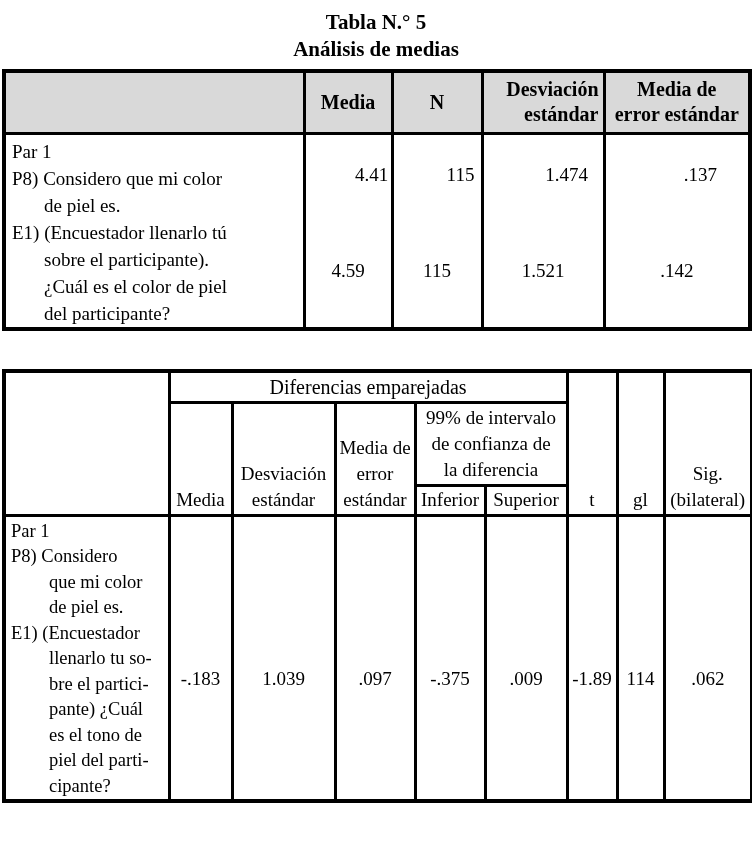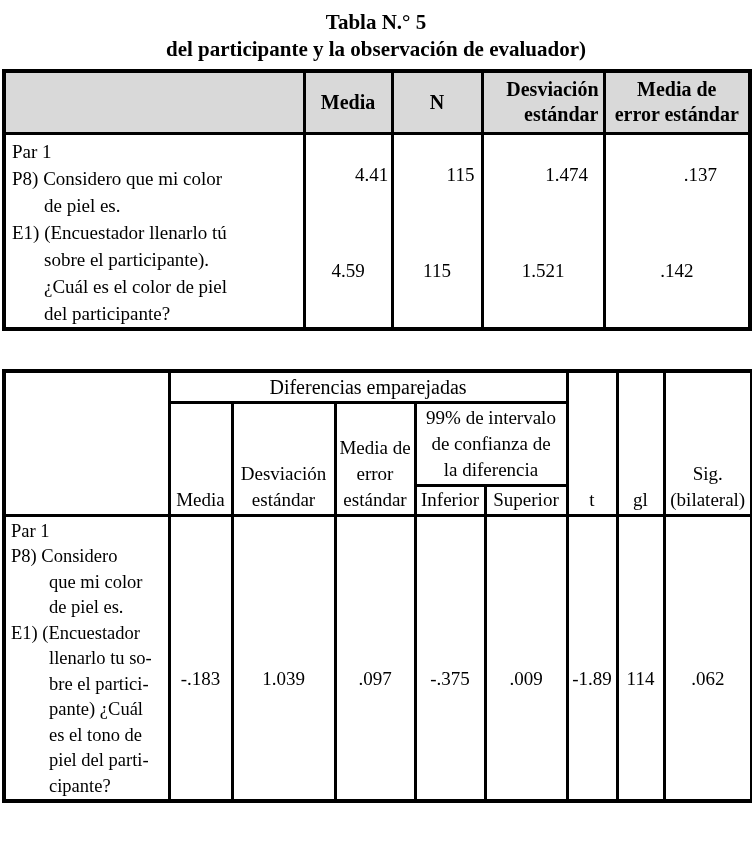--- a/index.html
+++ b/index.html
@@ -107,21 +107,21 @@
   .t2 .bnum { padding-top: 44px; margin-top: 33px; }
   .line { white-space: nowrap; }
 </style>
 </head>
 <body>
 
 <div class="page">
 
   <div class="title-block">
     <div class="line">Tabla N.° 5</div>
-    <div class="line">del participante y la observación de evaluador)</div>
+    <div class="line">Análisis de medias</div>
   </div>
 
   <table class="t1">
     <colgroup>
       <col style="width:300px">
         <col style="width:88px">
         <col style="width:90px">
       <col style="width:122px">
         <col style="width:146px">
     </colgroup>

